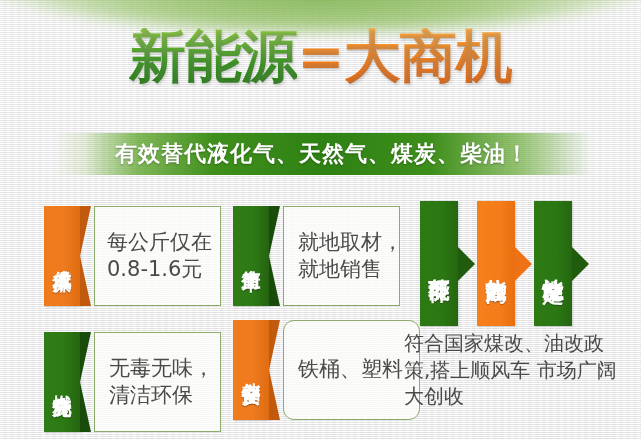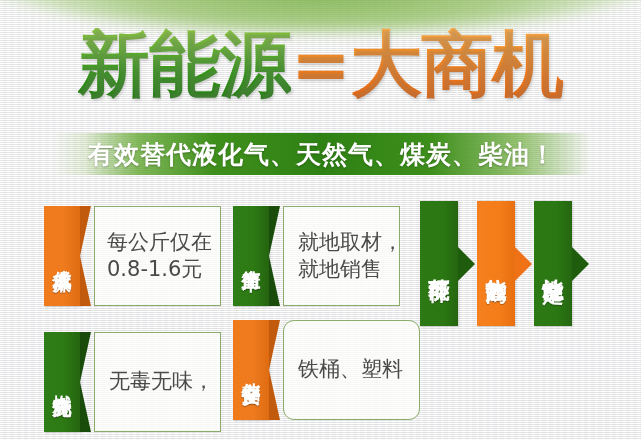--- a/index.html
+++ b/index.html
@@ -57,21 +57,21 @@
   
   #headline-wrap {
     position: absolute;
     left: 0; right: 0;
     top: 28px;
     text-align: center;
     white-space: nowrap;
   }
   .headline {
     display: inline-block;
-    font-size: 72px;
+    font-size: 57px;
     line-height: 1;
     font-weight: bold;
     letter-spacing: -1px;
     text-shadow: 1px 2px 3px rgba(120,120,120,0.32);
   }
   .hl-green {
     background: linear-gradient(180deg, #8cc63f 0%, #5fb22b 30%, #2f9612 62%, #1e7c0c 100%);
     -webkit-background-clip: text;
     background-clip: text;
     color: transparent;
@@ -100,21 +100,21 @@
         #3f8f1c 30%,
         #2e8113 50%,
         #3d8e1b 70%,
         rgba(108,172,58,0.72) 86%,
         rgba(255,255,255,0) 100%);
     display: flex;
     align-items: center;
     justify-content: center;
   }
   #subtitle-text {
-    font-size: 25px;
+    font-size: 22px;
     font-weight: bold;
     color: #ffffff;
     letter-spacing: 1px;
     text-shadow: 0 1px 2px rgba(0,0,0,0.28);
   }
 
   
   .card {
     position: absolute;
     display: flex;
@@ -254,20 +254,21 @@
       <div class="card-line">就地销售</div>
     </div>
   </div>
 
   <div class="card" style="left:44px; top:332px; height:100px;">
     <div class="ribbon green">
       <span class="ribbon-text">燃烧充分</span>
     </div>
     <div class="card-box" style="width:127px;">
       <div class="card-line">无毒无味，</div>
+      <div class="card-line">清洁环保</div>
     </div>
   </div>
 
   <div class="card" style="left:233px; top:320px; height:100px;">
     <div class="ribbon orange">
       <span class="ribbon-text">储存安全</span>
     </div>
     <div class="card-box" style="width:137px;border-radius:11px;">
       <div class="card-line">铁桶、塑料</div>
     </div>
@@ -281,14 +282,19 @@
   <div class="vribbon orange" style="left:477px; top:201px; height:125px;">
     <span class="vribbon-text">热能高效</span>
   </div>
   <div class="chevron orange" style="left:515px; top:247px;"></div>
 
   <div class="vribbon green" style="left:534px; top:201px; height:125px;">
     <span class="vribbon-text">性能稳定</span>
   </div>
   <div class="chevron green" style="left:572px; top:247px;"></div>
 
+  <div id="policy-text">
+    <div class="policy-line">符合国家煤改、油改政</div>
+    <div class="policy-line">策,搭上顺风车 市场广阔</div>
+    <div class="policy-line">大创收</div>
+  </div>
 
 </div>
 
 </body></html>

